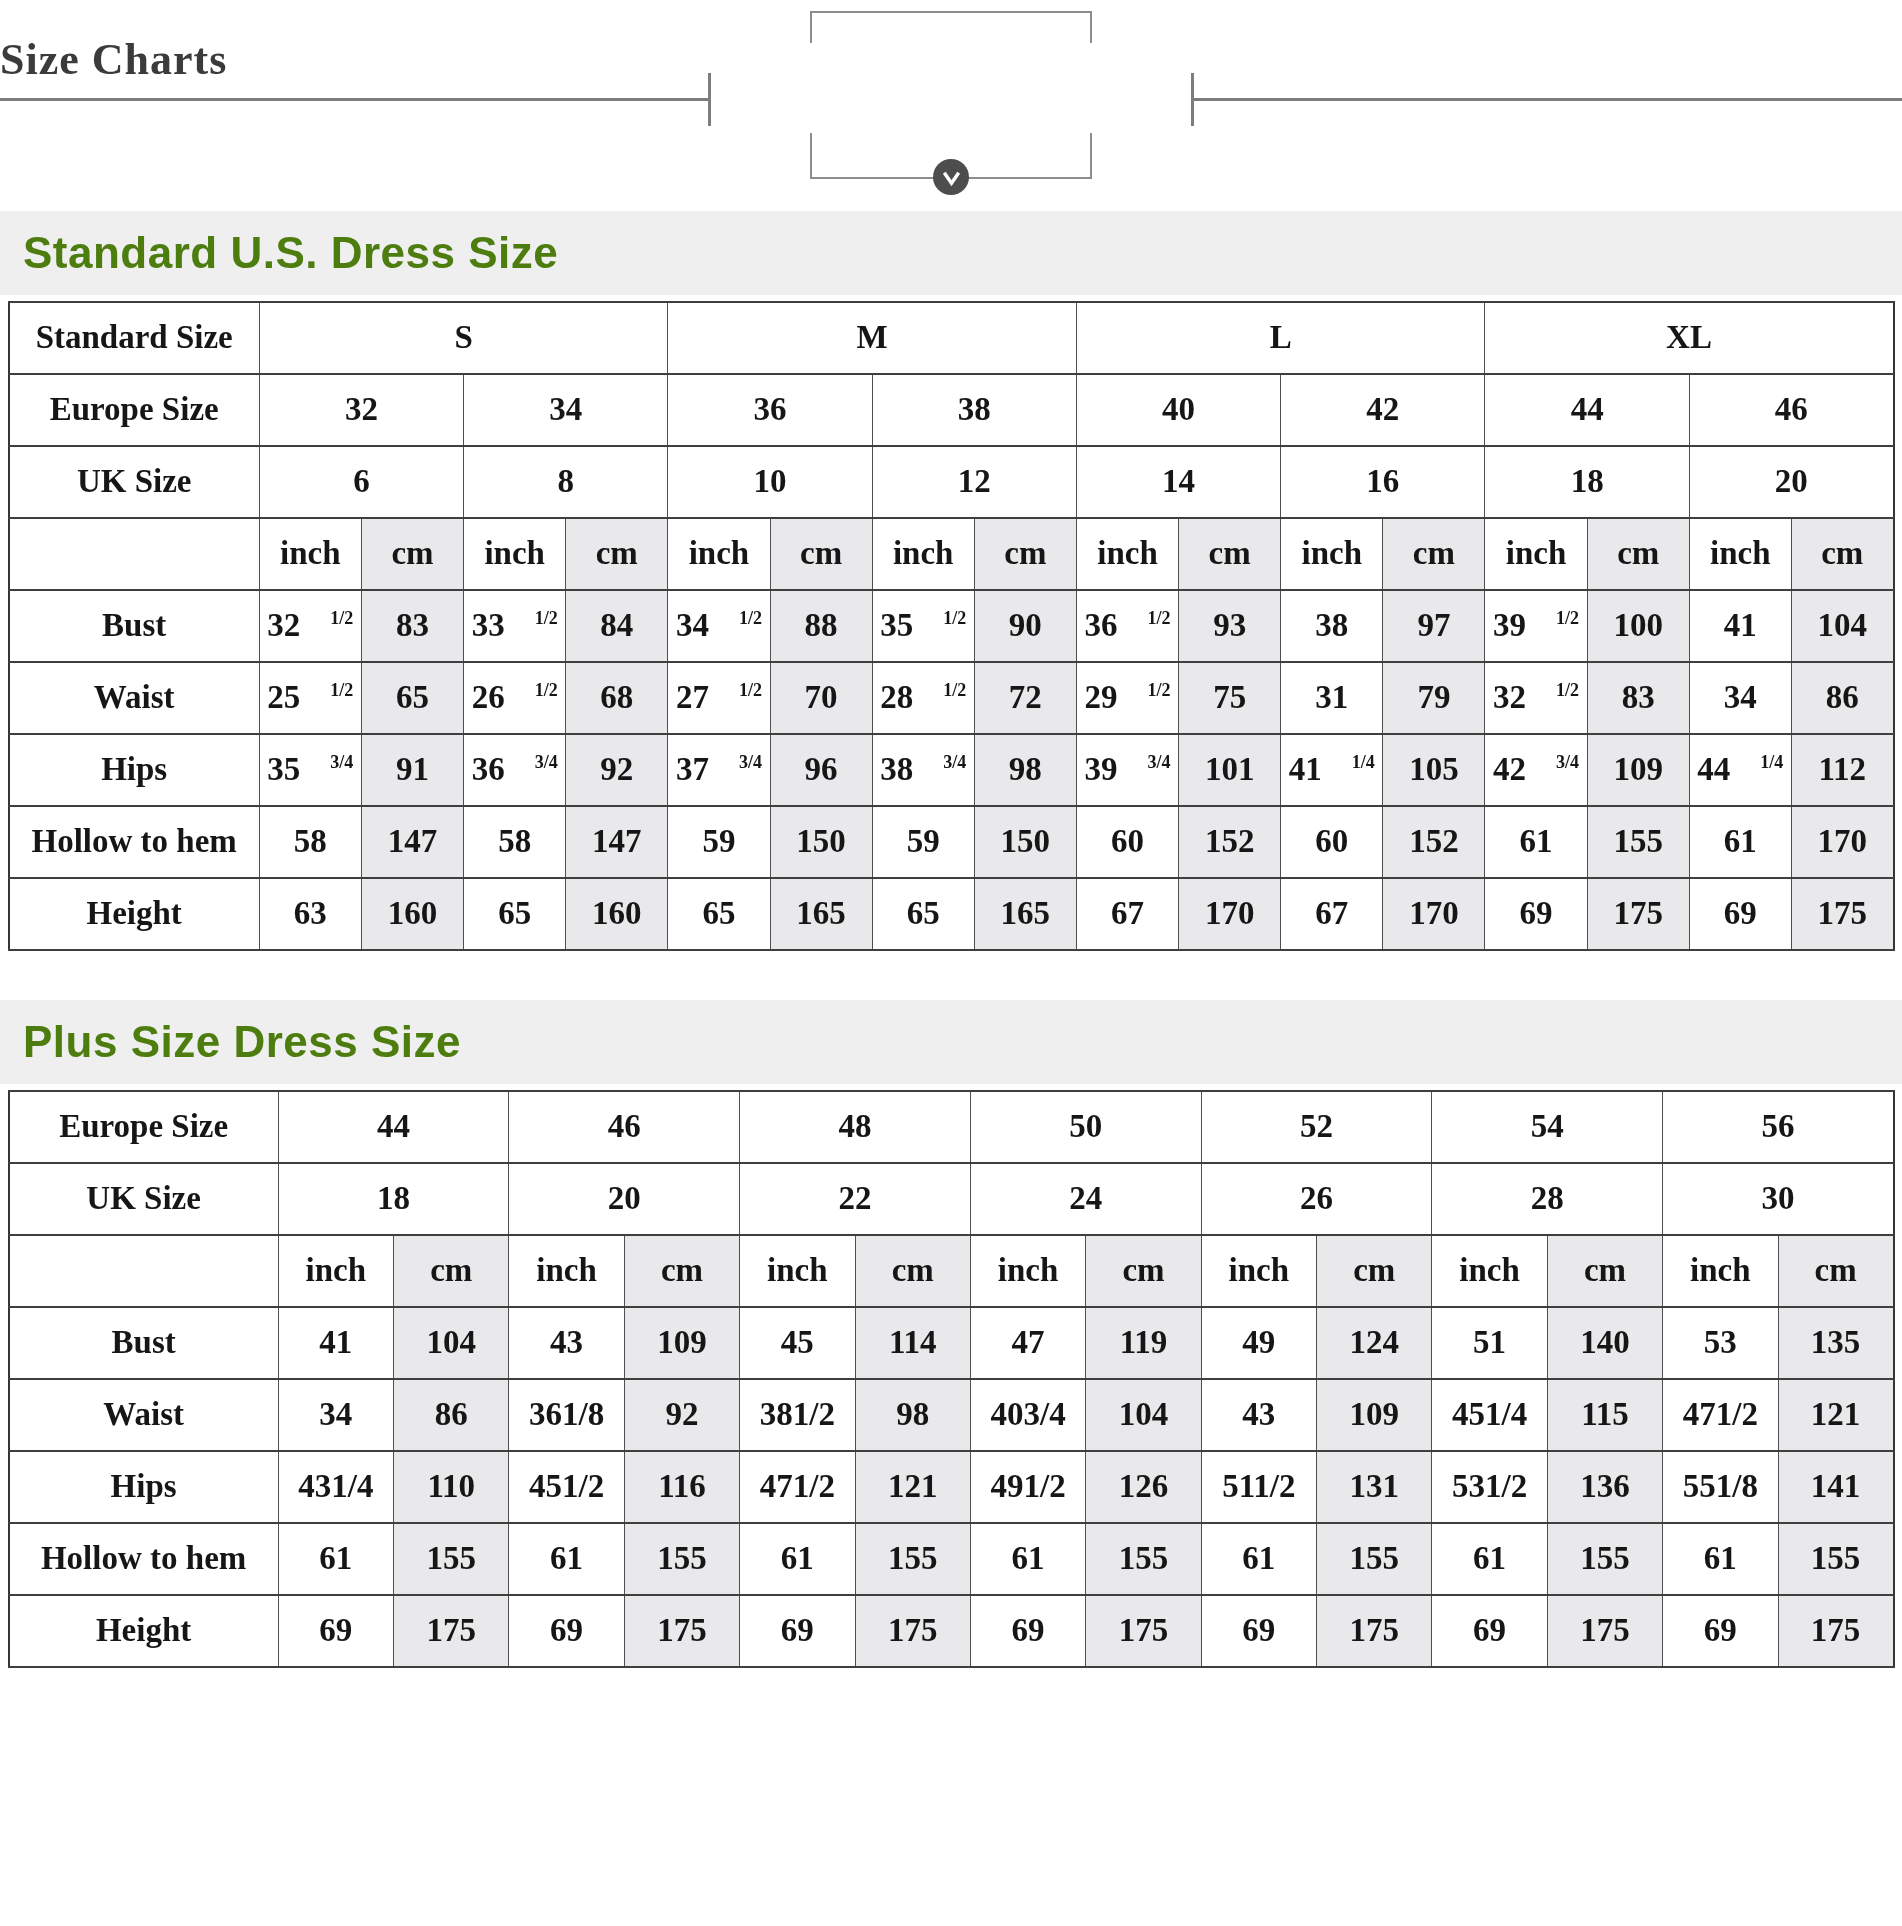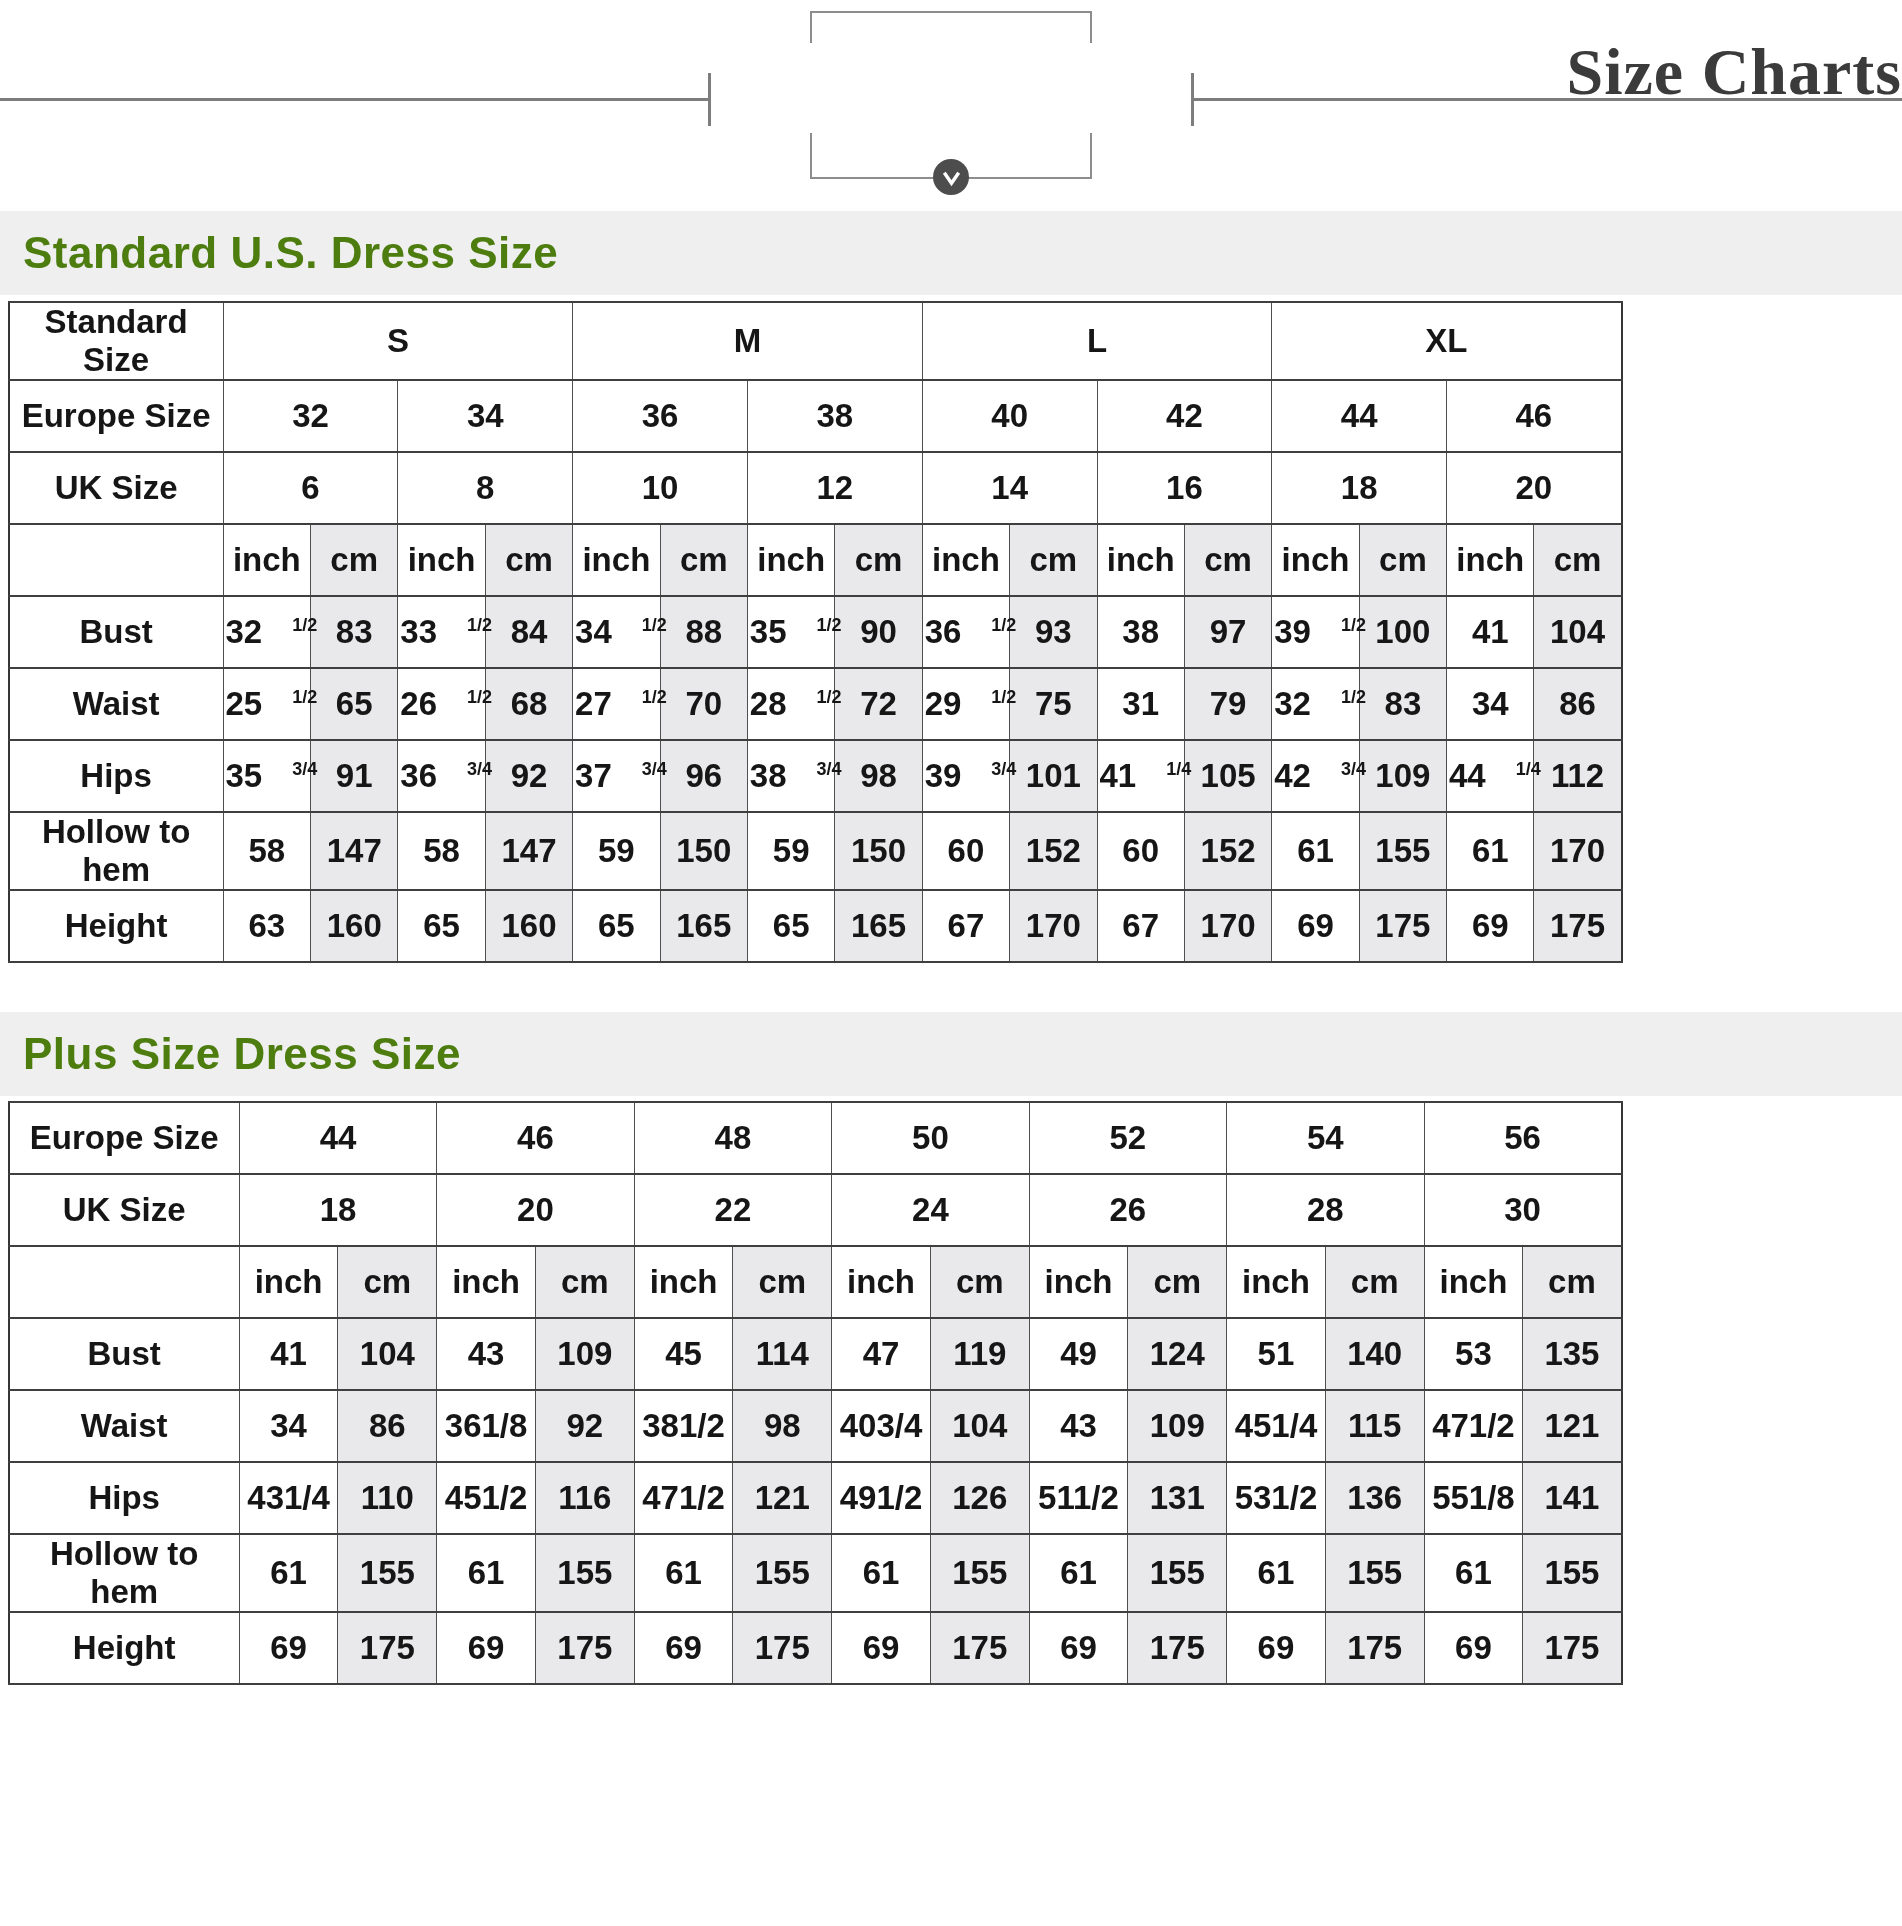--- a/index.html
+++ b/index.html
@@ -19,23 +19,23 @@
   .rule .tick{position:absolute;top:-25px;width:2.9px;height:53px;background:#7d7d7d;}
   .rule-left .tick{right:0;}
   .rule-right .tick{left:0;}
 
   .bracket{position:absolute;left:810px;width:278px;}
   .bracket-top{top:11.4px;height:30px;border:2.9px solid #8d8d8d;border-bottom:none;}
   .bracket-bottom{top:133px;height:44px;border:2.9px solid #8d8d8d;border-top:none;}
 
   .page-title{
     position:absolute;top:36px;left:0;width:100%;margin:0;
-    text-align:right;
+    text-align:left;
     font-family:"Liberation Serif",serif;
-    font-weight:bold;font-size:66px;line-height:1.1;
+    font-weight:bold;font-size:44px;line-height:1.1;
     color:#3b3b3b;letter-spacing:1px;
   }
 
   .chev-circle{
     position:absolute;left:933px;top:159px;width:36px;height:36px;
     border-radius:50%;background:#4d4d4d;
     display:flex;align-items:center;justify-content:center;
   }
 
   
@@ -45,22 +45,23 @@
     padding-left:23px;
     font-size:44px;font-weight:bold;color:#4d7c0f;
     letter-spacing:0.5px;
   }
   .banner-standard{margin-top:13.3px;}
   .banner-plus{margin-top:49px;}
 
   
   table.size-table{
     border-collapse:collapse;table-layout:fixed;
-    width:1615px;margin:5.7px 7.6px 0 7.6px;
+    width:1887px;margin:5.7px 7.6px 0 7.6px;
     border:2.9px solid #353535;
+    font-family:Liberation Serif, serif;
   }
   table.size-table td{
     border-left:1.9px solid #4f4f4f;border-right:1.9px solid #4f4f4f;
     border-top:2.9px solid #3f3f3f;border-bottom:2.9px solid #3f3f3f;
     text-align:center;vertical-align:middle;
     font-weight:bold;font-size:33px;color:#161616;
     height:70px;padding:0 1.9px;
     background:#ffffff;
     line-height:1.15;
   }

